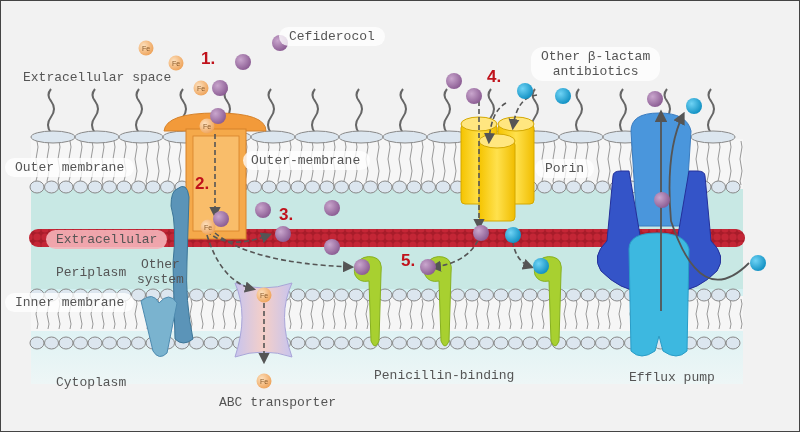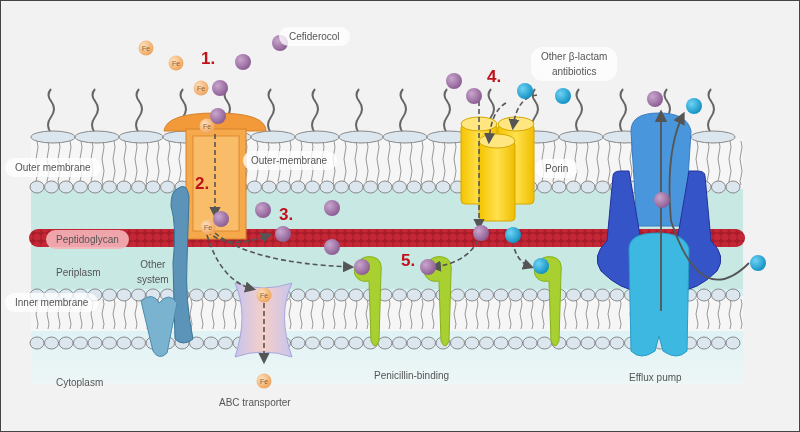--- a/index.html
+++ b/index.html
@@ -1,19 +1,19 @@
 <!DOCTYPE html>
 <html><head>
 <meta charset="utf-8">
 <style>
   html, body { margin: 0; padding: 0; }
   body { width: 800px; height: 432px; overflow: hidden; background: #f2f2f2; font-family: "Liberation Sans", sans-serif; }
   #stage { position: relative; width: 798px; height: 430px; border: 1px solid #444; background: #f2f2f2; overflow: hidden; }
   svg#diagram { position: absolute; left: 0; top: 0; }
-  .lbl { position: absolute; color: #555; font-size: 10px; white-space: nowrap; line-height: 15px; }
+  .lbl { position: absolute; color: #555; font-size: 13px; white-space: nowrap; line-height: 15px; font-family: Liberation Mono, monospace; }
   .lbl.pill { background: rgba(255,255,255,0.78); border-radius: 12px; padding: 2px 10px; }
   .lbl.center { text-align: center; }
   .step { position: absolute; color: #c0121b; font-weight: bold; font-size: 17px; }
 </style>
 </head>
 <body>
 
 <div id="stage">
   <svg id="diagram" width="798" height="430" viewBox="0 0 798 430" xmlns="http://www.w3.org/2000/svg">
     <defs>
@@ -531,22 +531,23 @@
         </g>
         <g>
           <circle cx="757" cy="262" r="8" fill="url(#gBlue)"></circle>
         </g>
         <g>
           <circle cx="693" cy="105" r="8" fill="url(#gBlue)"></circle>
         </g>
       </g>
   </svg>
 
+  <div class="lbl" style="left:22px;top:69px;">Extracellular space</div>
   <div class="lbl pill" style="left:4px;top:157px;">Outer membrane</div>
-  <div class="lbl pill" style="left:45px;top:229px;background:rgba(245,180,185,0.9);">Peptidoglycan</div>
+  <div class="lbl pill" style="left:45px;top:229px;background:rgba(245,180,185,0.9);">Extracellular</div>
   <div class="lbl" style="left:55px;top:264px;">Periplasm</div>
   <div class="lbl pill" style="left:4px;top:292px;">Inner membrane</div>
   <div class="lbl" style="left:55px;top:374px;">Cytoplasm</div>
 
   <div class="lbl pill" style="left:278px;top:26px;">Cefiderocol</div>
   <div class="lbl pill center" style="left:530px;top:46px;">
     <div>Other β-lactam</div>
     <div>antibiotics</div>
   </div>
   <div class="lbl pill center" style="left:242px;top:150px;padding-left:8px;">

